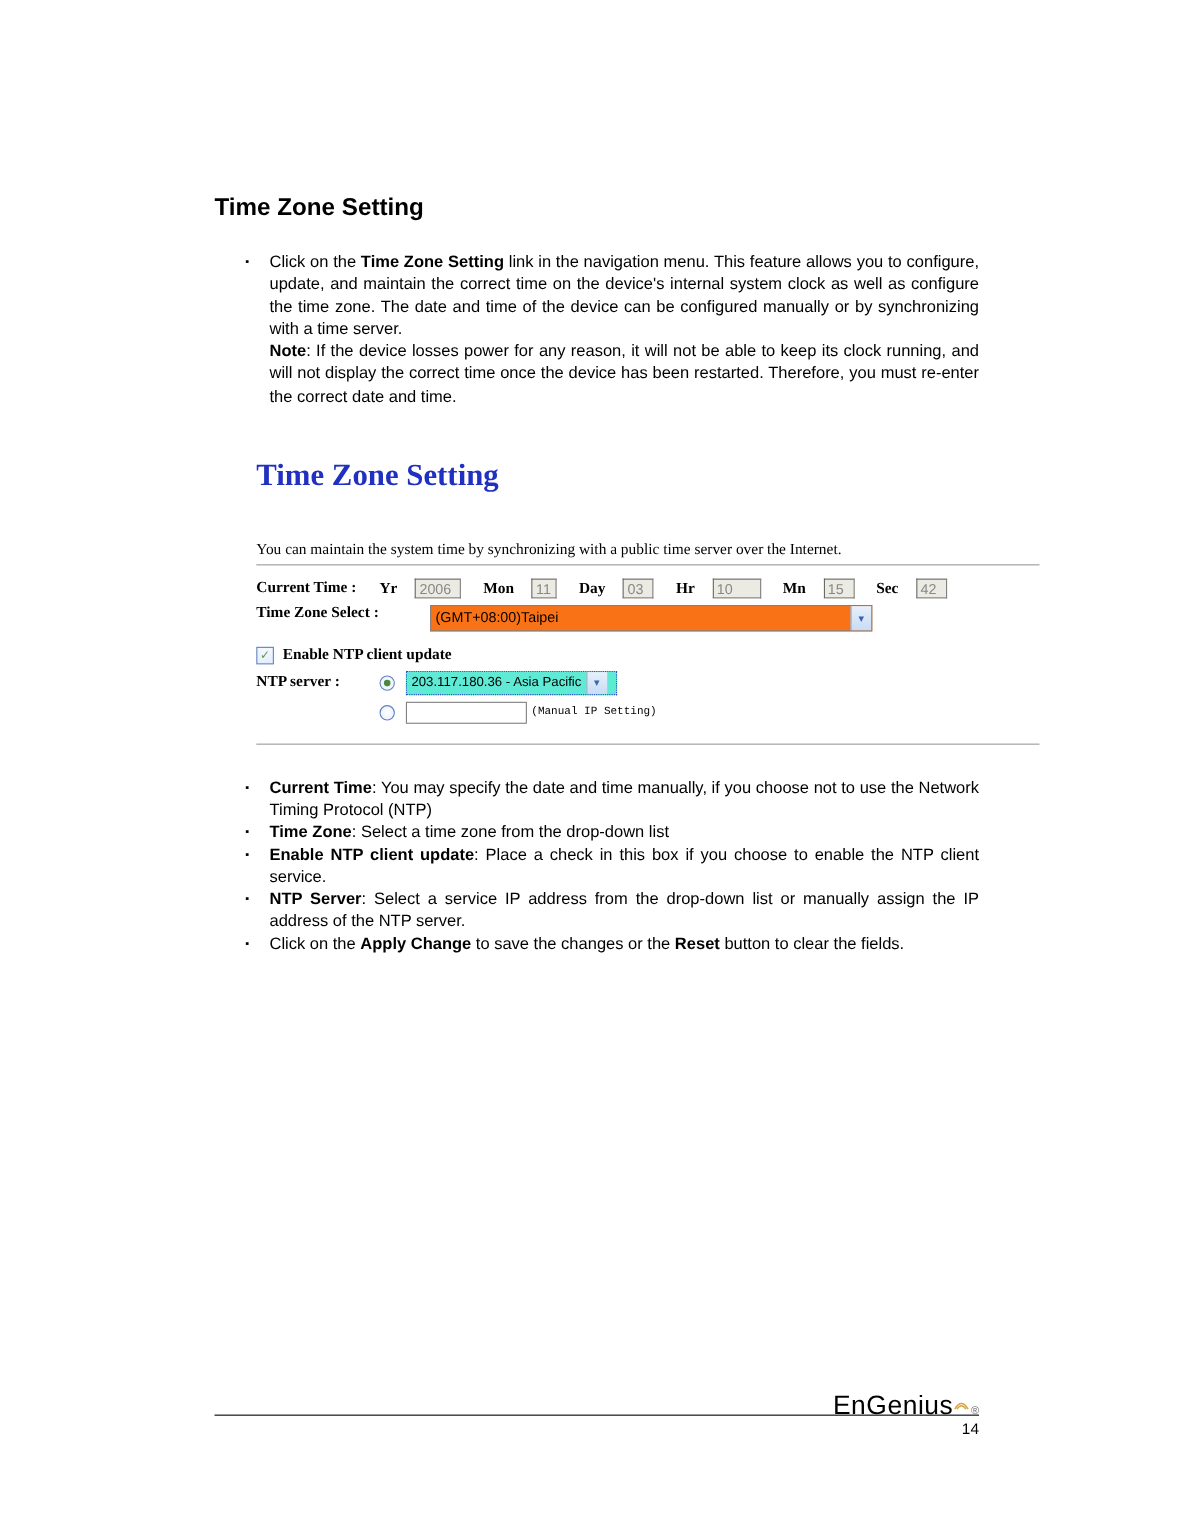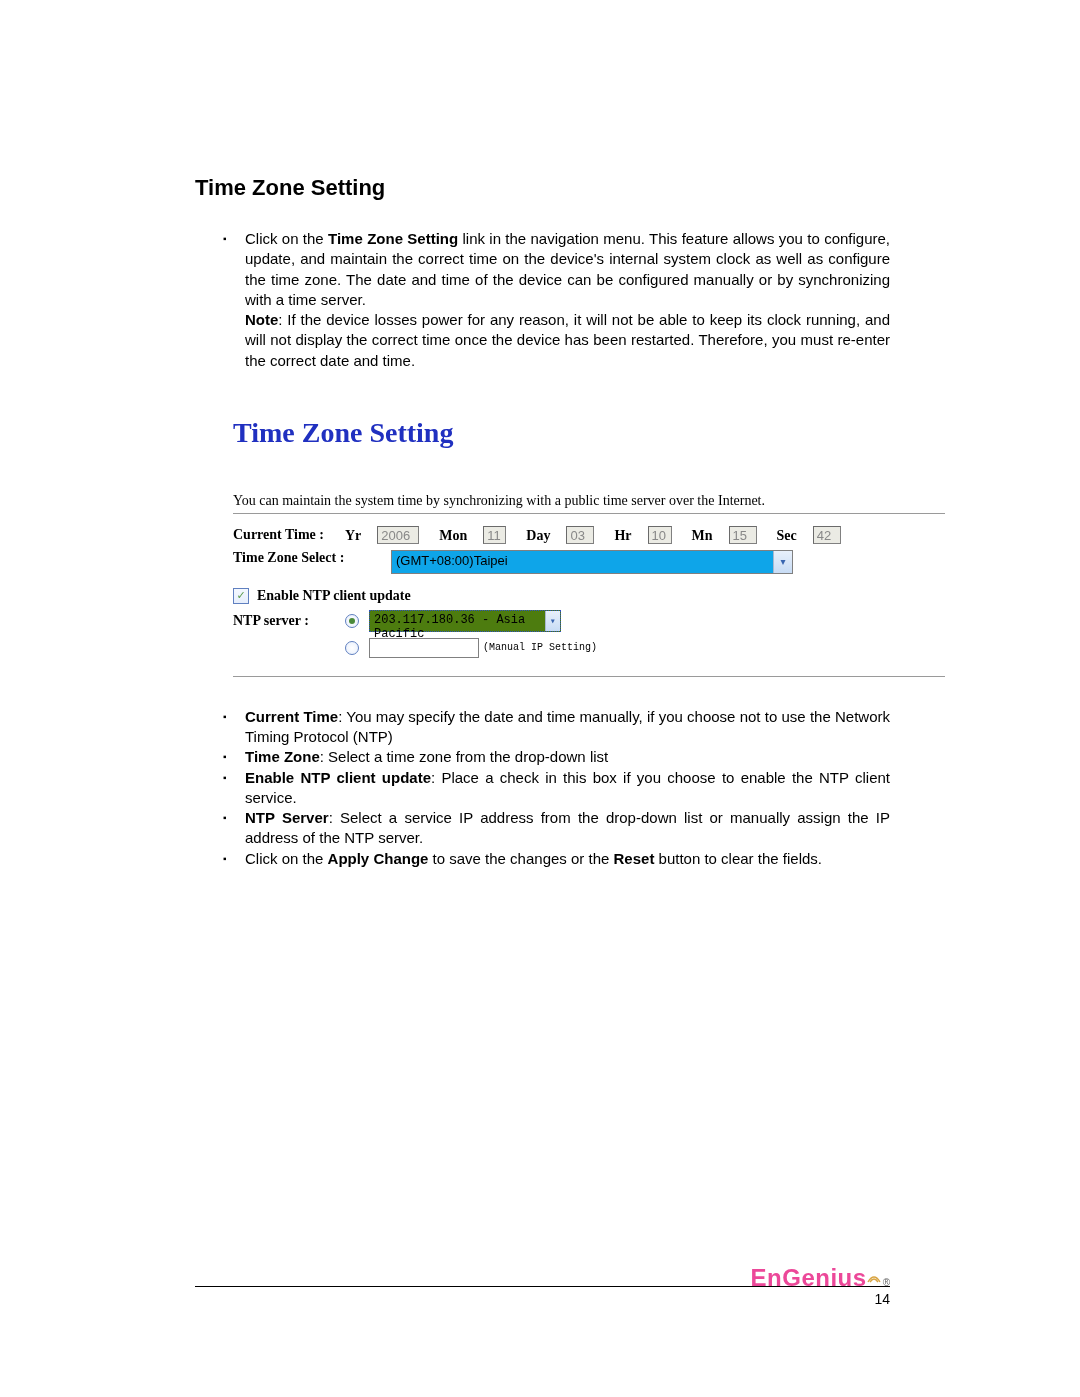--- a/index.html
+++ b/index.html
@@ -73,28 +73,28 @@
     font-size: 13px;
     color: #888;
     padding: 0 3px;
     height: 18px; line-height: 18px;
     box-sizing: border-box;
   }
   .time-group { display:flex; align-items:flex-end; gap:12px; }
   .time-group .u { font-weight: bold; margin: 0 4px 0 8px; }
   .time-group .u:first-child { margin-left: 0; }
   .yr { width: 42px; } .mo { width: 23px; } .dy { width: 28px; }
-  .hr { width: 24px; } .mn { width: 28px; } .sc { width: 28px; } .sc { color:#888;}
+  .hr { width: 44px; } .mn { width: 28px; } .sc { width: 28px; } .sc { color:#888;}
   .tz-select {
     flex: 1;
     max-width: 400px;
     height: 22px;
     display: flex;
     border: 1px solid #808080;
-    background: #0ea5e9;
+    background: #f97316;
     font-family: Arial, sans-serif;
     font-size: 13px;
   }
   .tz-select .txt { flex:1; padding: 2px 4px; }
   .dd-btn {
     width: 18px;
     background: linear-gradient(#e8f0fb,#c8dcf5);
     border-left: 1px solid #a8b8d0;
     display:flex; align-items:center; justify-content:center;
     color:#3a66b0; font-size:10px;
@@ -107,22 +107,22 @@
   }
   .radio {
     width:12px; height:12px; border:1px solid #6080c0; border-radius:50%;
     display:inline-flex; align-items:center; justify-content:center;
     margin-right:10px;
     background: radial-gradient(#fff,#e6eefc);
   }
   .radio.sel::after { content:""; width:6px; height:6px; background:#4a8a3a; border-radius:50%; }
   .ntp-select {
     width: 190px; height: 20px; display:flex;
-    border: 1px dotted #3050c0; background:#4d7c0f;
-    font-family: Liberation Mono, monospace; font-size: 12px;
+    border: 1px dotted #3050c0; background:#5eead4;
+    font-family: Liberation Sans, sans-serif; font-size: 12px;
   }
   .ntp-select .dd-btn { border-left:1px solid #a8b8d0; }
   .manual-input { width:108px; height:18px; border:1px solid #808080; background:#fff; }
   .manual-note { font-family:Liberation Mono, monospace; font-size:10px; margin-left:4px; }
   .btn-row { margin-top: 24px; }
   .winbtn {
     display:inline-block;
     border:1px solid #888;
     border-radius:3px;
     padding:3px 10px;
@@ -135,21 +135,21 @@
   .desc-list { margin: 30px 0 0 28px; }
 
   .footer-line { position:absolute; left:195px; right:190px; bottom:90px; }
   .footer-hr { border:none; border-top:1px solid #000; margin:0 0 4px 0;}
   .page-num { text-align:right; font-size:14px; }
   .logo {
     position:absolute; right:190px; bottom:105px;
     font-family: Arial, sans-serif;
     display:flex; align-items:baseline;
   }
-  .logo .en { font-size:24px; font-weight:700; color:#ec4899; letter-spacing:0.5px;}
+  .logo .en { font-size:24px; font-weight:400; color:#000000; letter-spacing:0.5px;}
   .logo .r { font-size:10px; vertical-align: top; color:#666; margin-left:2px;}
   .logo svg { width:14px; height:18px; }
 </style>
 </head>
 <body>
 
 <div class="page">
 
   <div class="section-title">Time Zone Setting</div>
 

